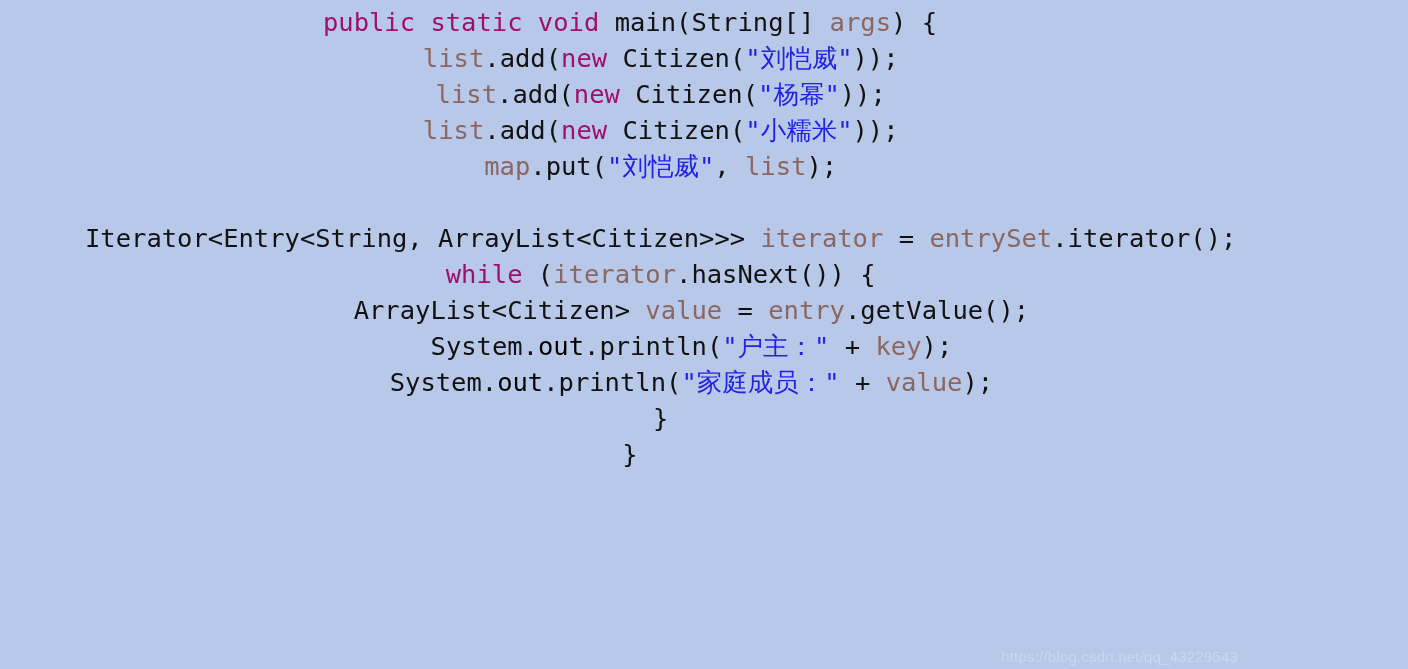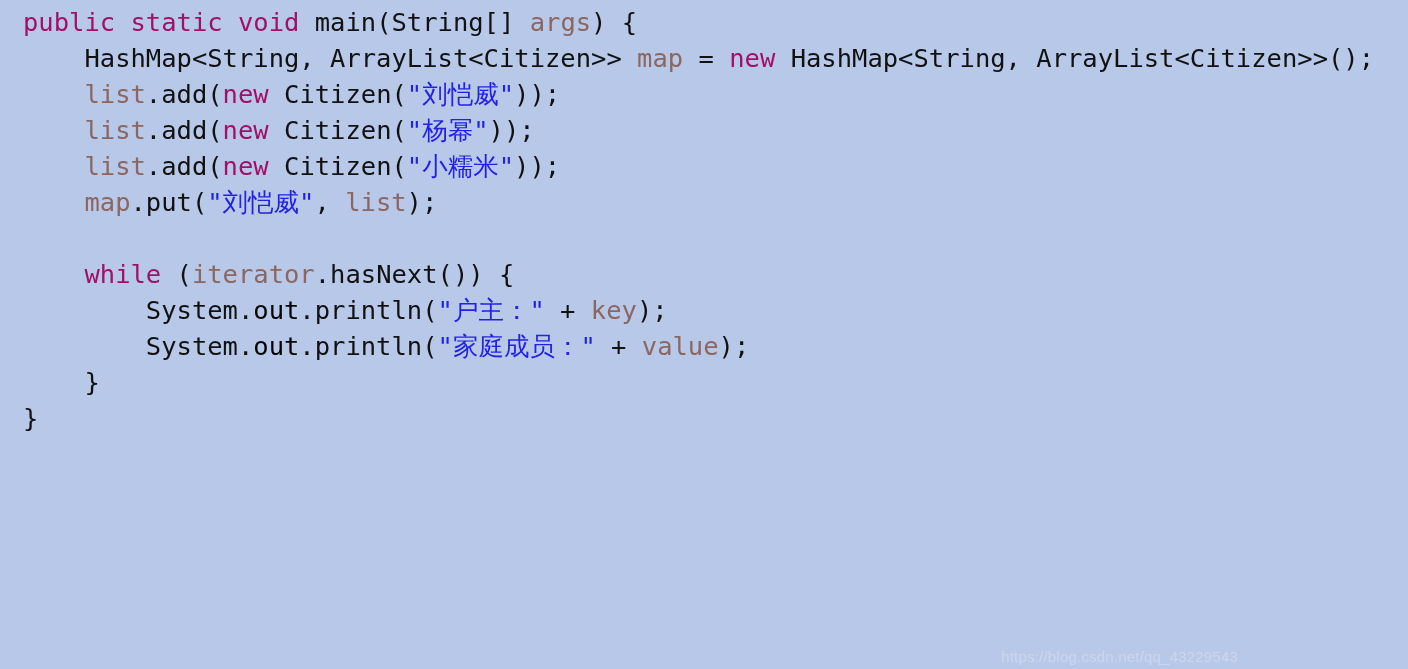--- a/index.html
+++ b/index.html
@@ -12,21 +12,22 @@
     height: 669px;
     overflow: hidden;
     font-family: "DejaVu Sans Mono", "Liberation Mono", monospace;
   }
   #code-block {
     position: relative;
     width: 1244px;
     height: 669px;
     background: #b8c8e8;
     box-sizing: border-box;
-    padding: 4px 0 0 15px;
+    padding: 4px 0 0 8px;
+    text-align: center;
   }
   .code-line {
     height: 36px;
     line-height: 36px;
     font-size: 25.5px;
     letter-spacing: 0px;
     white-space: pre;
     color: #000000;
     padding-left: 8px;
     font-family: "DejaVu Sans Mono", "Liberation Mono", monospace;
@@ -52,26 +53,27 @@
     white-space: pre;
     user-select: none;
   }
 </style>
 </head>
 <body>
 
 <div id="code-block">
   <div id="code-lines">
       <div class="code-line"><span class="tk-kw">public static void </span><span class="tk-type">main</span><span class="tk-plain">(</span><span class="tk-type">String</span><span class="tk-plain">[] </span><span class="tk-var">args</span><span class="tk-plain">) {</span></div>
-      <div class="code-line"><span class="tk-plain">    </span><span class="tk-type">HashMap&lt;String, ArrayList&lt;Citizen&gt;&gt; </span><span class="tk-var">map</span><span class="tk-plain"> = </span><span class="tk-kw">new</span><span class="tk-type"> HashMap&lt;String, ArrayList&lt;Citizen&gt;&gt;();</span></div>
       <div class="code-line"><span class="tk-plain">    </span><span class="tk-var">list</span><span class="tk-plain">.add(</span><span class="tk-kw">new</span><span class="tk-type"> Citizen(</span><span class="tk-str">"刘恺威"</span><span class="tk-plain">));</span></div>
       <div class="code-line"><span class="tk-plain">    </span><span class="tk-var">list</span><span class="tk-plain">.add(</span><span class="tk-kw">new</span><span class="tk-type"> Citizen(</span><span class="tk-str">"杨幂"</span><span class="tk-plain">));</span></div>
       <div class="code-line"><span class="tk-plain">    </span><span class="tk-var">list</span><span class="tk-plain">.add(</span><span class="tk-kw">new</span><span class="tk-type"> Citizen(</span><span class="tk-str">"小糯米"</span><span class="tk-plain">));</span></div>
       <div class="code-line"><span class="tk-plain">    </span><span class="tk-var">map</span><span class="tk-plain">.put(</span><span class="tk-str">"刘恺威"</span><span class="tk-plain">, </span><span class="tk-var">list</span><span class="tk-plain">);</span></div>
       <div class="code-line blank">&nbsp;</div>
+      <div class="code-line"><span class="tk-plain">    </span><span class="tk-type">Iterator&lt;Entry&lt;String, ArrayList&lt;Citizen&gt;&gt;&gt; </span><span class="tk-var">iterator</span><span class="tk-plain"> = </span><span class="tk-var">entrySet</span><span class="tk-plain">.iterator();</span></div>
       <div class="code-line"><span class="tk-plain">    </span><span class="tk-kw">while</span><span class="tk-plain"> (</span><span class="tk-var">iterator</span><span class="tk-plain">.hasNext()) {</span></div>
+      <div class="code-line"><span class="tk-plain">        </span><span class="tk-type">ArrayList&lt;Citizen&gt; </span><span class="tk-var">value</span><span class="tk-plain"> = </span><span class="tk-var">entry</span><span class="tk-plain">.getValue();</span></div>
       <div class="code-line"><span class="tk-plain">        </span><span class="tk-plain">System.</span><span class="tk-fld">out</span><span class="tk-plain">.println(</span><span class="tk-str">"户主："</span><span class="tk-plain"> + </span><span class="tk-var">key</span><span class="tk-plain">);</span></div>
       <div class="code-line"><span class="tk-plain">        </span><span class="tk-plain">System.</span><span class="tk-fld">out</span><span class="tk-plain">.println(</span><span class="tk-str">"家庭成员："</span><span class="tk-plain"> + </span><span class="tk-var">value</span><span class="tk-plain">);</span></div>
       <div class="code-line"><span class="tk-plain">    </span><span class="tk-plain">}</span></div>
       <div class="code-line"><span class="tk-plain">}</span></div>
     </div>
   <div id="watermark">https://blog.csdn.net/qq_43229543</div>
 </div>
 
 </body></html>

